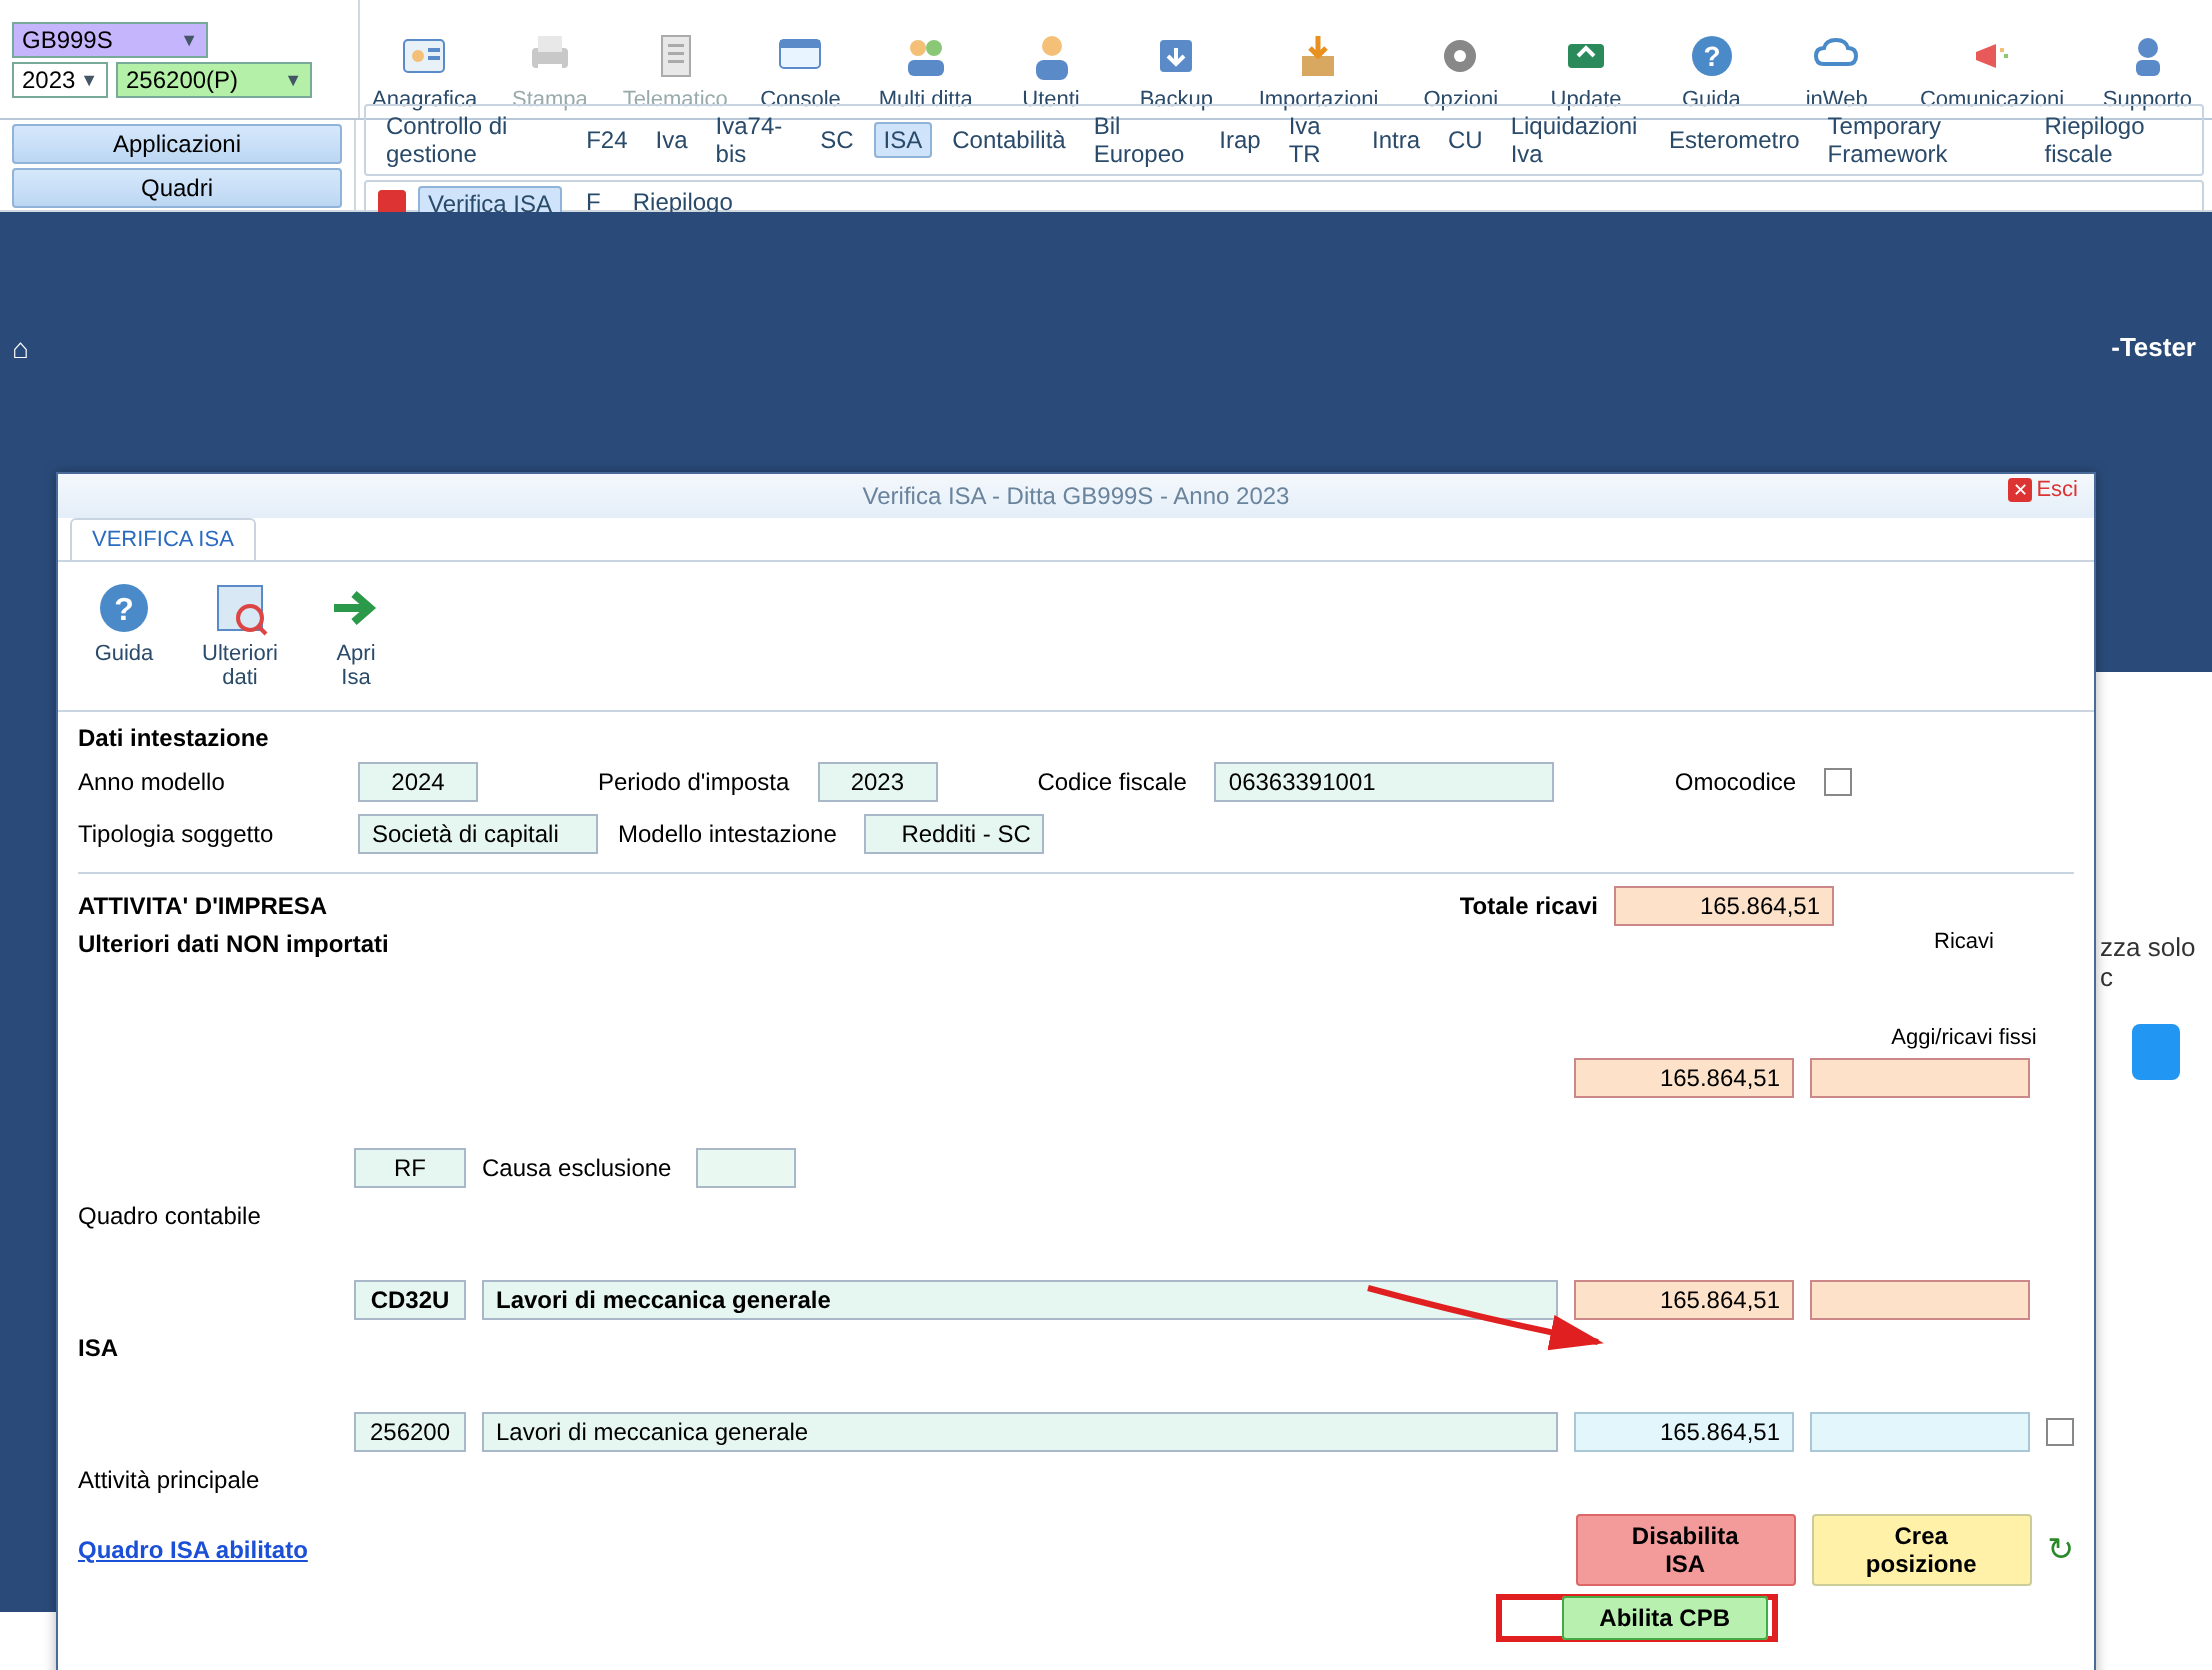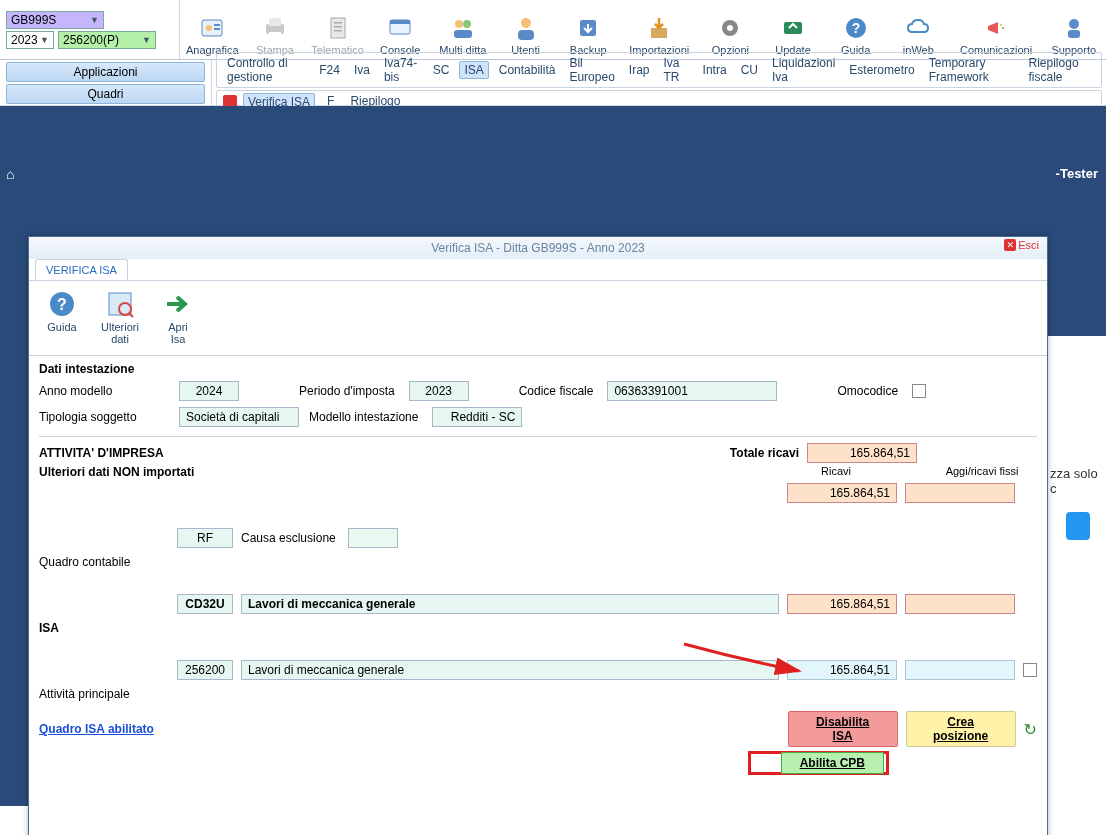--- a/index.html
+++ b/index.html
@@ -16,21 +16,21 @@
 .chev { font-size:9px; color:#456;}
 
 .ribbon { flex:1; display:flex; align-items:flex-end; gap:6px; padding:2px 4px; overflow:hidden;}
 .ribbon-item { display:flex; flex-direction:column; align-items:center; justify-content:flex-end; width:60px; height:56px; font-size:11px; color:#2a4a6a; cursor:pointer; border:1px solid transparent; border-radius:2px;}
 .ribbon-item.disabled{color:#9aa;}
 .ribbon-item.wide{width:78px;}
 .ribbon-item.wider{width:92px;}
 .ribbon-icon{width:32px;height:32px;display:flex;align-items:center;justify-content:center;}
 
 .second-row{display:flex;align-items:center;border-bottom:1px solid #d0d8e0;height:46px;}
-.left-buttons{width:212px;display:flex;flex-direction:column;gap:2px;padding:2px 6px;border-right:1px solid #d0d8e0;}
+.left-buttons{width:178px;display:flex;flex-direction:column;gap:2px;padding:2px 6px;border-right:1px solid #d0d8e0;}
 .blue-btn{background:linear-gradient(#d6e8fb,#bcd7f3);border:1px solid #8fb3d9;border-radius:2px;font-size:12px;text-align:center;padding:2px 4px;cursor:pointer;}
 .tabs-row{flex:1;display:flex;flex-direction:column;gap:2px;padding:2px 4px;}
 .tab-strip{display:flex;gap:6px;align-items:center;font-size:12px;color:#2a4a6a;border:1px solid #c8d4e0;border-radius:2px;padding:2px 6px;}
 .tab-strip.top{flex-wrap:nowrap;}
 .tab-strip .tab{padding:1px 4px;cursor:pointer;border-radius:2px;}
 .tab-strip .tab.active{background:#cfe3fa;border:1px solid #8fb3d9;}
 .pdf-icon{width:14px;height:14px;background:#d33;border-radius:2px;display:inline-block;}
 
 .dark-band{height:700px;background:#2a4b7a;position:relative;}
 .home-icon{position:absolute;left:6px;top:60px;color:#fff;font-size:14px;}
@@ -61,35 +61,35 @@
 
 hr.sep{border:none;border-top:1px solid #c8d4e0;margin:6px 10px;}
 
 .activity{padding:0 10px;font-size:12px;}
 .act-head{display:flex;align-items:center;}
 .act-head .t1{font-weight:700;flex:1;}
 .act-head .t2{font-weight:700;width:150px;text-align:right;}
 .numcell{border:1px solid #c88;background:#fde1c8;width:110px;text-align:right;padding:2px 6px;font-size:12px;}
 .numcell.cyan{background:#e2f6fb;border-color:#a8c8d8;}
 .numcell.blank{background:#fde1c8;}
-.col-labels{display:flex;justify-content:flex-end;gap:36px;font-size:11px;padding:2px 0;}
+.col-labels{display:flex;justify-content:flex-end;gap:36px;font-size:11px;padding:2px 0;flex-direction:column;}
 .col-labels span{width:110px;text-align:center;}
 
 .grid-row{display:flex;align-items:center;gap:8px;padding:2px 0;}
 .grid-row .cap{width:130px;margin-top:48px;}
 .grid-row .code{width:56px;border:1px solid #a8b8c8;background:#e6f6f0;padding:2px 4px;text-align:center;}
 .grid-row .code.bold{font-weight:700;background:#e6f6f0;}
 .grid-row .desc{flex:1;border:1px solid #a8b8c8;background:#e6f6f0;padding:2px 6px;}
 .grid-row .desc.bold{font-weight:700;}
 .grid-row .n1{width:110px;}
 .grid-row .n2{width:110px;}
 .chk{width:14px;height:14px;border:1px solid #888;}
 
 .link-blue{color:#1a4fd6;text-decoration:underline;font-weight:700;cursor:pointer;}
-.btn{border:1px solid #888;padding:3px 18px;font-size:12px;font-weight:700;border-radius:2px;cursor:pointer;width:110px;text-align:center;text-decoration:underline;}
+.btn{border:1px solid #888;padding:3px 18px;font-size:12px;font-weight:700;border-radius:2px;cursor:pointer;width:110px;text-align:center;}
 .btn.red{background:#f39a9a;border-color:#d66;}
 .btn.yellow{background:#fff2a8;border-color:#cc9;}
 .btn.green{background:#b8f0b0;border-color:#4a4;margin-left:28px;}
 .refresh{color:#2a8a2a;font-size:16px;cursor:pointer;}
 
 .highlight-box{border:3px solid #e02020;padding:2px;display:inline-block;}
 
 .arrow{position:absolute;left:650px;top:402px;pointer-events:none;}
 
 svg{display:block;}

